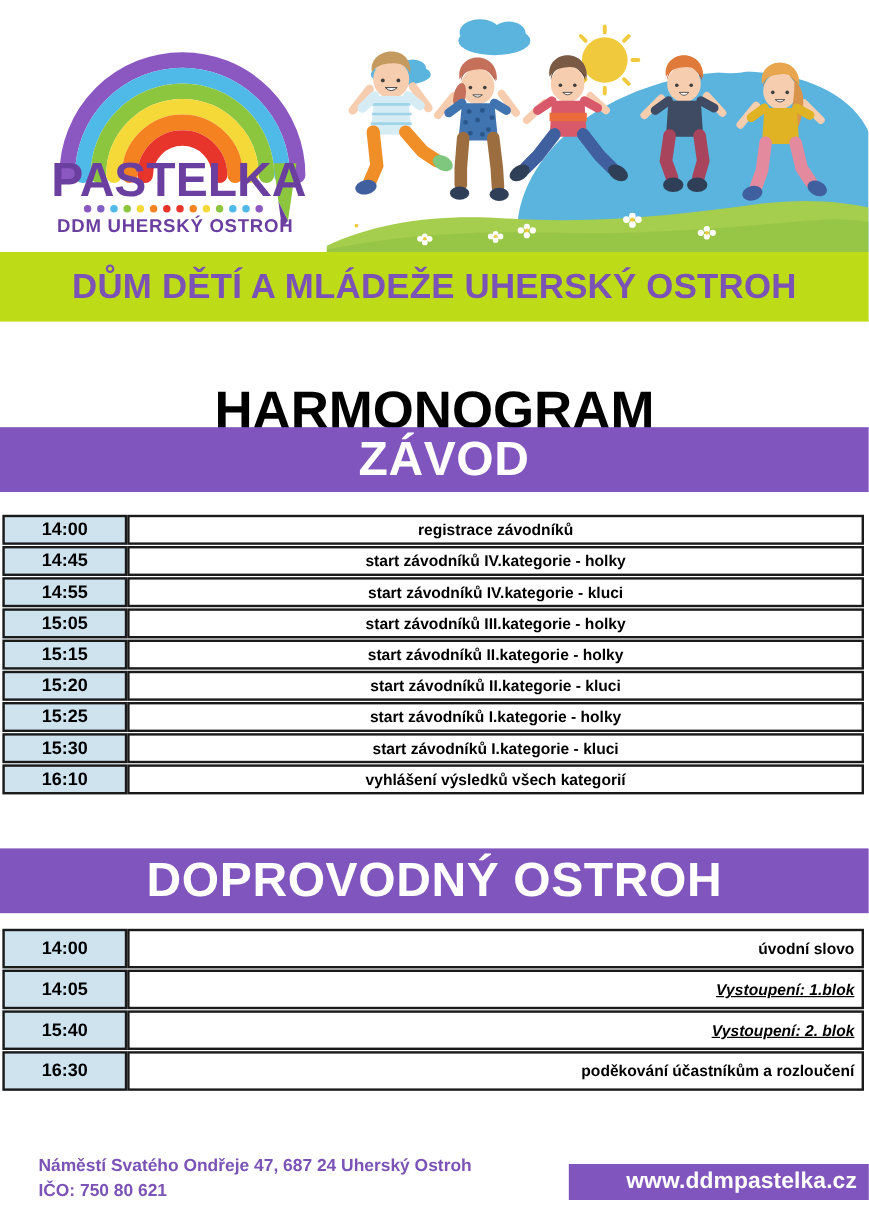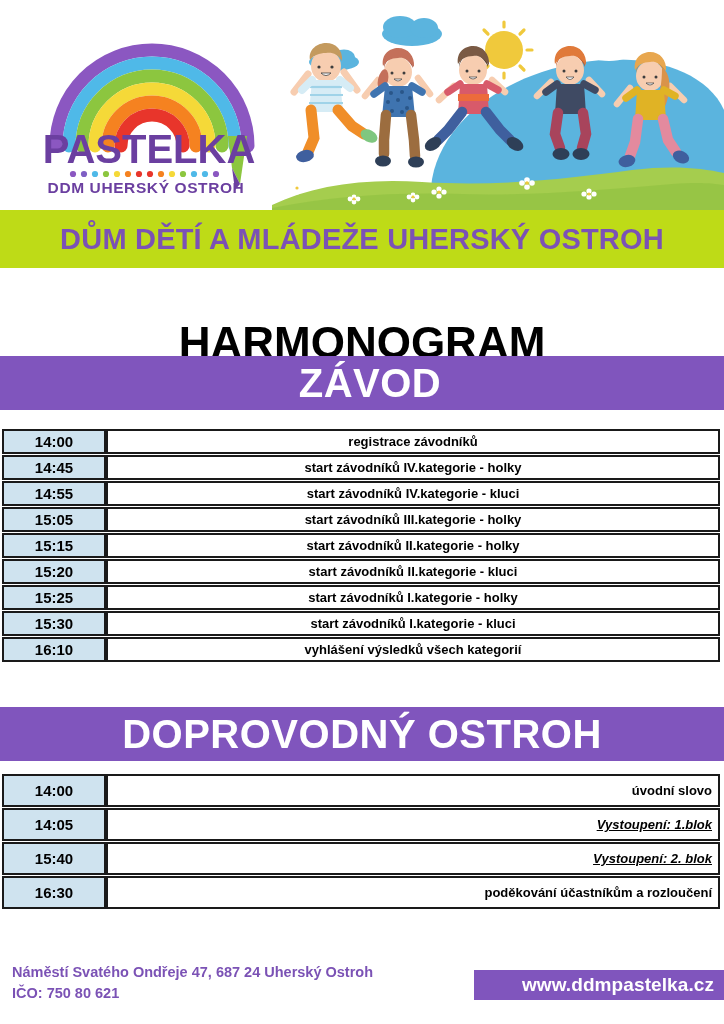--- a/index.html
+++ b/index.html
@@ -85,21 +85,21 @@
   #table-doprovodny .td-time { height:33px; font-size:15px; }
   #table-doprovodny .td-desc { height:33px; text-align:right; padding-left:22px; font-size:13px; }
   #table-doprovodny .td-desc.italic { font-style:italic;text-decoration:underline; }
 
   
   .footer-address {
     position:absolute; left:12px; top:962px; width:440px;
     color:#7b52b5; font-size:14.5px; font-weight:bold; line-height:1.45;
     font-family:"Liberation Sans", sans-serif;
   }
-  .footer-address div { white-space:nowrap; }
+  .footer-address div { white-space:nowrap;margin-left:20px; }
 
   .city-logo {
     position:absolute; left:528px; top:926px; width:130px; height:42px;
     text-align:center;
   }
   .city-logo-svg { width:130px; height:42px; display:block; }
 
   .url-bar {
     position:absolute; left:474px; top:970px; width:288px; height:30px;
     background:#8055bd; display:flex; align-items:center; justify-content:center;

